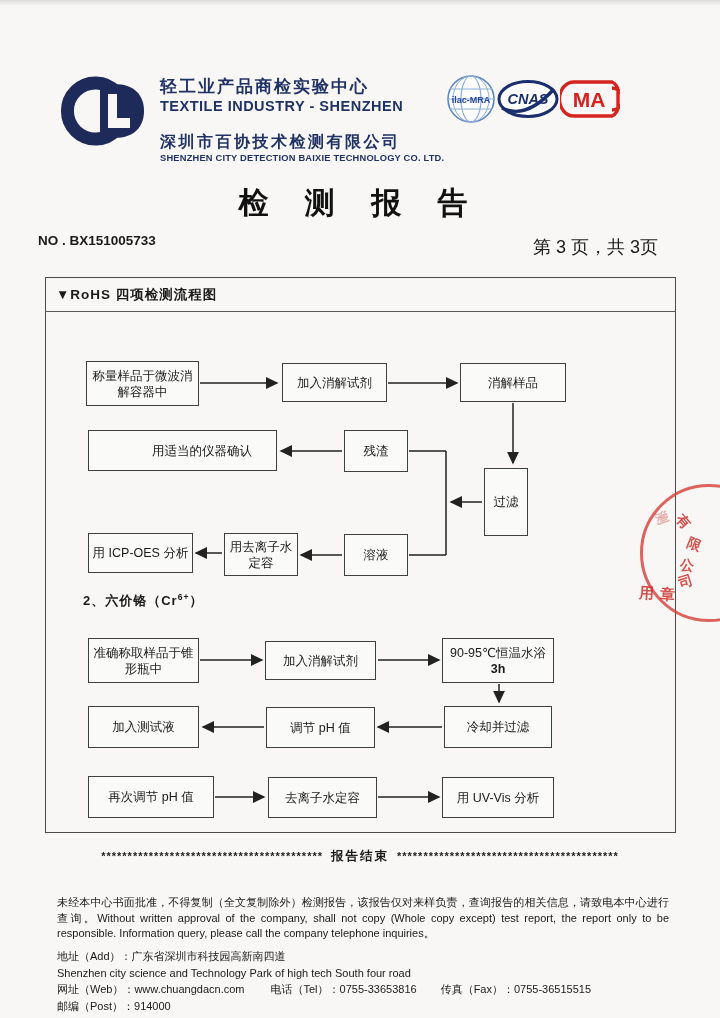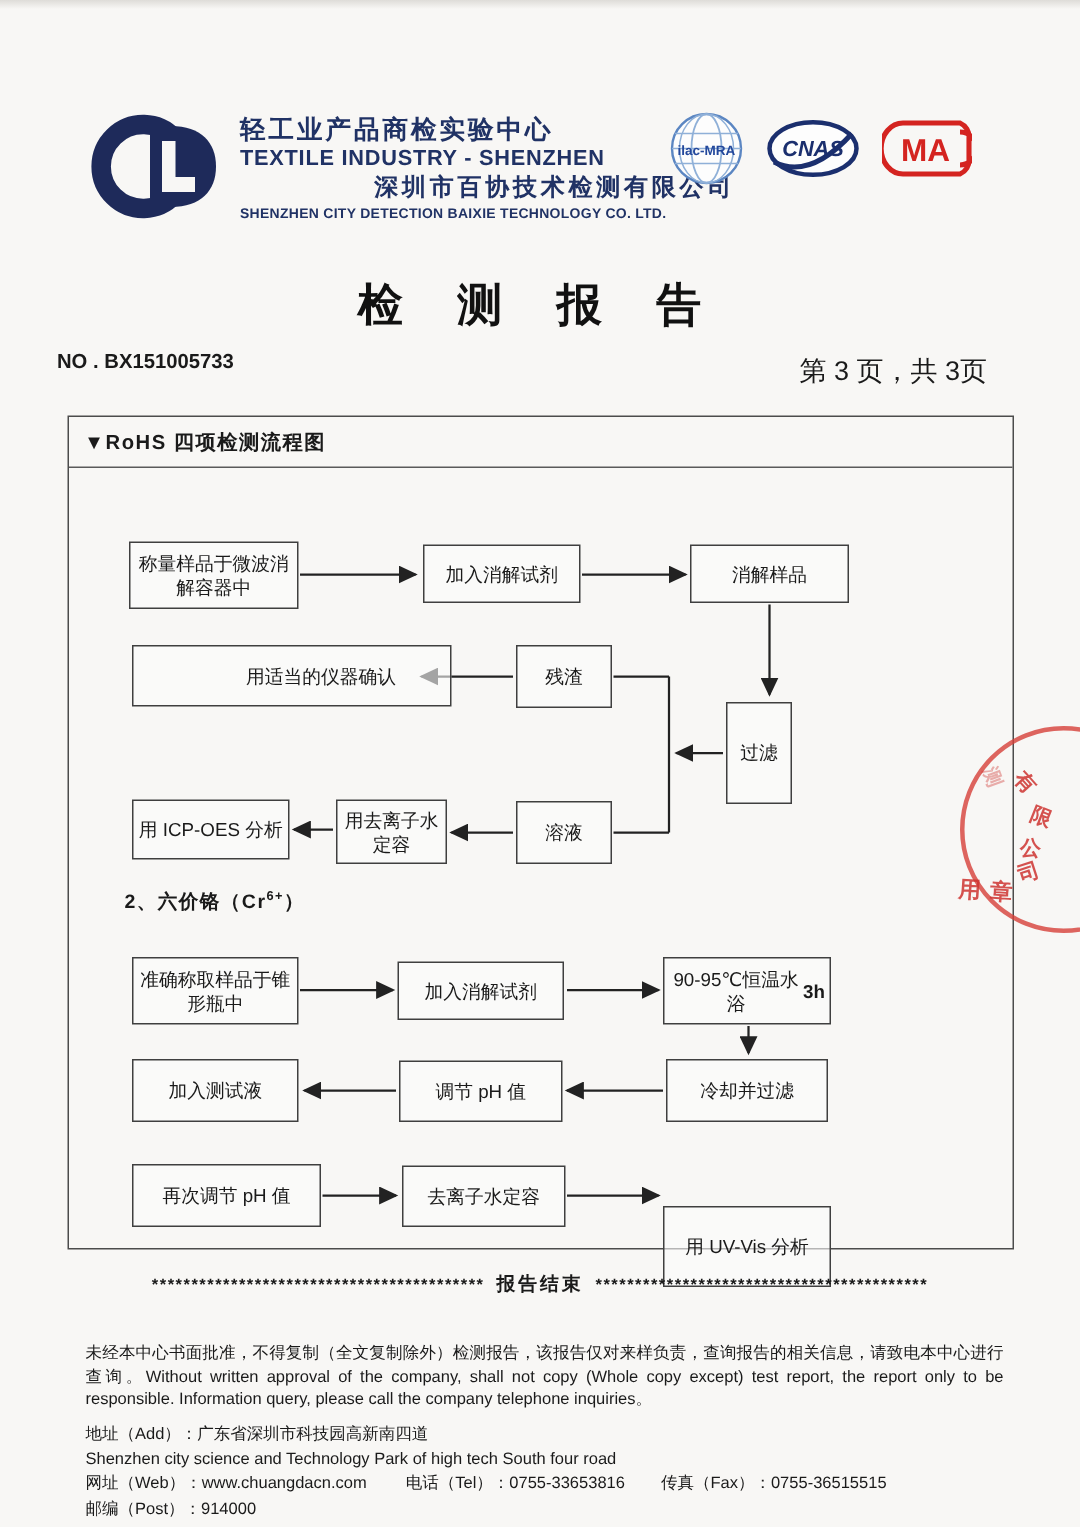--- a/index.html
+++ b/index.html
@@ -12,23 +12,23 @@
   .page {
     position:relative; width:720px; height:1018px; overflow:hidden;
     background:linear-gradient(180deg,#dedcd8 0,#f8f7f5 6px,#f8f7f5 100%);
   }
   
   .org-header { position:absolute; left:58px; top:70px; }
   .logo { position:absolute; left:0; top:2px; width:92px; height:80px; }
   .org-text { position:absolute; left:102px; top:6px; width:330px; color:#203265; }
   .org-cn  { font-size:17px; letter-spacing:2px; font-weight:600; line-height:21px; }
   .org-en  { font-size:14.5px; font-weight:bold; letter-spacing:.5px; line-height:18px; }
-  .co-cn   { font-size:16px; letter-spacing:2.5px; font-weight:600; line-height:20px; margin-top:1px;text-align:right; }
+  .co-cn   { font-size:16px; letter-spacing:2.5px; font-weight:600; line-height:20px; margin-top:17px; }
   .co-en   { font-size:9.3px; font-weight:bold; line-height:13px; letter-spacing:.2px; }
-  .badges { position:absolute; left:446px; top:74px; width:230px; height:50px; display:flex; gap:14px; align-items:center; }
+  .badges { position:absolute; left:446px; top:74px; width:230px; height:50px; display:flex; align-items:center; }
   
   .report-title { position:absolute; left:0; top:183px; width:720px; text-align:center;
     font-size:30px; font-weight:bold; letter-spacing:14px; color:#111; }
   .report-no { position:absolute; left:38px; top:233px; font-size:13.5px; font-weight:bold; }
   .page-info { position:absolute; right:62px; top:235px; font-size:18px; }
   
   .flowbox { position:absolute; left:45px; top:277px; width:631px; height:556px;
     border:1.5px solid #4c4c4c; background:transparent; }
   .flowbox-header { position:absolute; left:0; top:0; width:100%; height:34px;
     border-bottom:1.2px solid #5a5a5a; font-size:13.5px; font-weight:bold;
@@ -131,39 +131,39 @@
         <path d="M396,449 H332" marker-end="url(#ah)"></path>
         <path d="M218,449 H157" marker-end="url(#ah)"></path>
         <path d="M169,519 H218" marker-end="url(#ah)"></path>
         <path d="M332,519 H393" marker-end="url(#ah)"></path>
       </g>
     </svg>
 
     <div class="fbox" style="left:40px;top:83px;width:113px;height:45px;">称量样品于微波消解容器中</div>
     <div class="fbox" style="left:236px;top:85px;width:105px;height:39px;">加入消解试剂</div>
     <div class="fbox" style="left:414px;top:85px;width:106px;height:39px;">消解样品</div>
-    <div class="fbox" style="left:42px;top:152px;width:213px;height:41px;padding-left:42px;">用适当的仪器确认</div>
+    <div class="fbox" style="left:42px;top:152px;width:189px;height:41px;padding-left:42px;">用适当的仪器确认</div>
     <div class="fbox" style="left:298px;top:152px;width:64px;height:42px;">残渣</div>
     <div class="fbox" style="left:438px;top:190px;width:44px;height:68px;">过滤</div>
     <div class="fbox" style="left:178px;top:255px;width:74px;height:43px;">用去离子水定容</div>
     <div class="fbox" style="left:298px;top:256px;width:64px;height:42px;">溶液</div>
     <div class="fbox" style="left:42px;top:255px;width:105px;height:40px;">用 ICP-OES 分析</div>
 
     <div class="fbox" style="left:42px;top:360px;width:111px;height:45px;">准确称取样品于锥形瓶中</div>
     <div class="fbox" style="left:219px;top:363px;width:111px;height:39px;">加入消解试剂</div>
-    <div class="fbox" style="left:396px;top:360px;width:112px;height:45px;">
+    <div class="fbox" style="left:396px;top:360px;width:112px;height:45px;flex-direction:column;">
       <span>90-95℃恒温水浴</span>
       <span style="font-weight:bold;">3h</span>
     </div>
     <div class="fbox" style="left:398px;top:428px;width:108px;height:42px;">冷却并过滤</div>
     <div class="fbox" style="left:220px;top:429px;width:109px;height:41px;">调节 pH 值</div>
     <div class="fbox" style="left:42px;top:428px;width:111px;height:42px;">加入测试液</div>
     <div class="fbox" style="left:42px;top:498px;width:126px;height:42px;">再次调节 pH 值</div>
     <div class="fbox" style="left:222px;top:499px;width:109px;height:41px;">去离子水定容</div>
-    <div class="fbox" style="left:396px;top:526px;width:112px;height:54px;">用 UV-Vis 分析</div>
+    <div class="fbox" style="left:396px;top:499px;width:112px;height:41px;">用 UV-Vis 分析</div>
   </div>
 
   <div class="stamp">
     <span class="s-faint">测</span>
     <span class="s-c0">有</span>
     <span class="s-c1">限</span>
     <span class="s-c2">公</span>
     <span class="s-c3">司</span>
     <span class="s-bottom">用章</span>
   </div>

